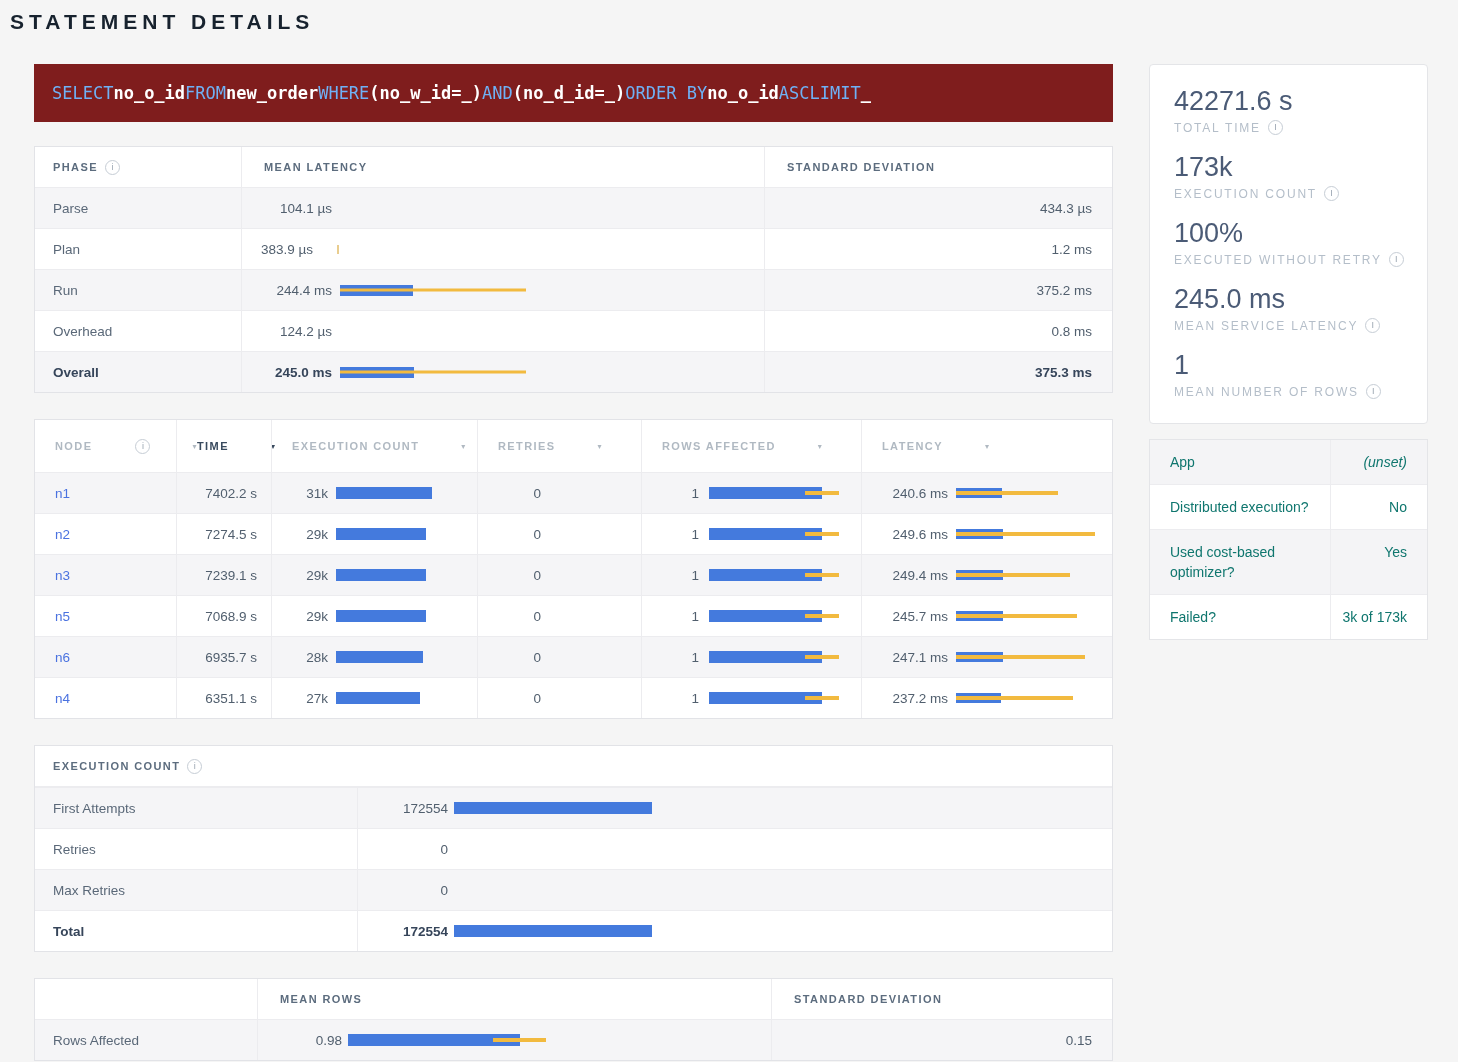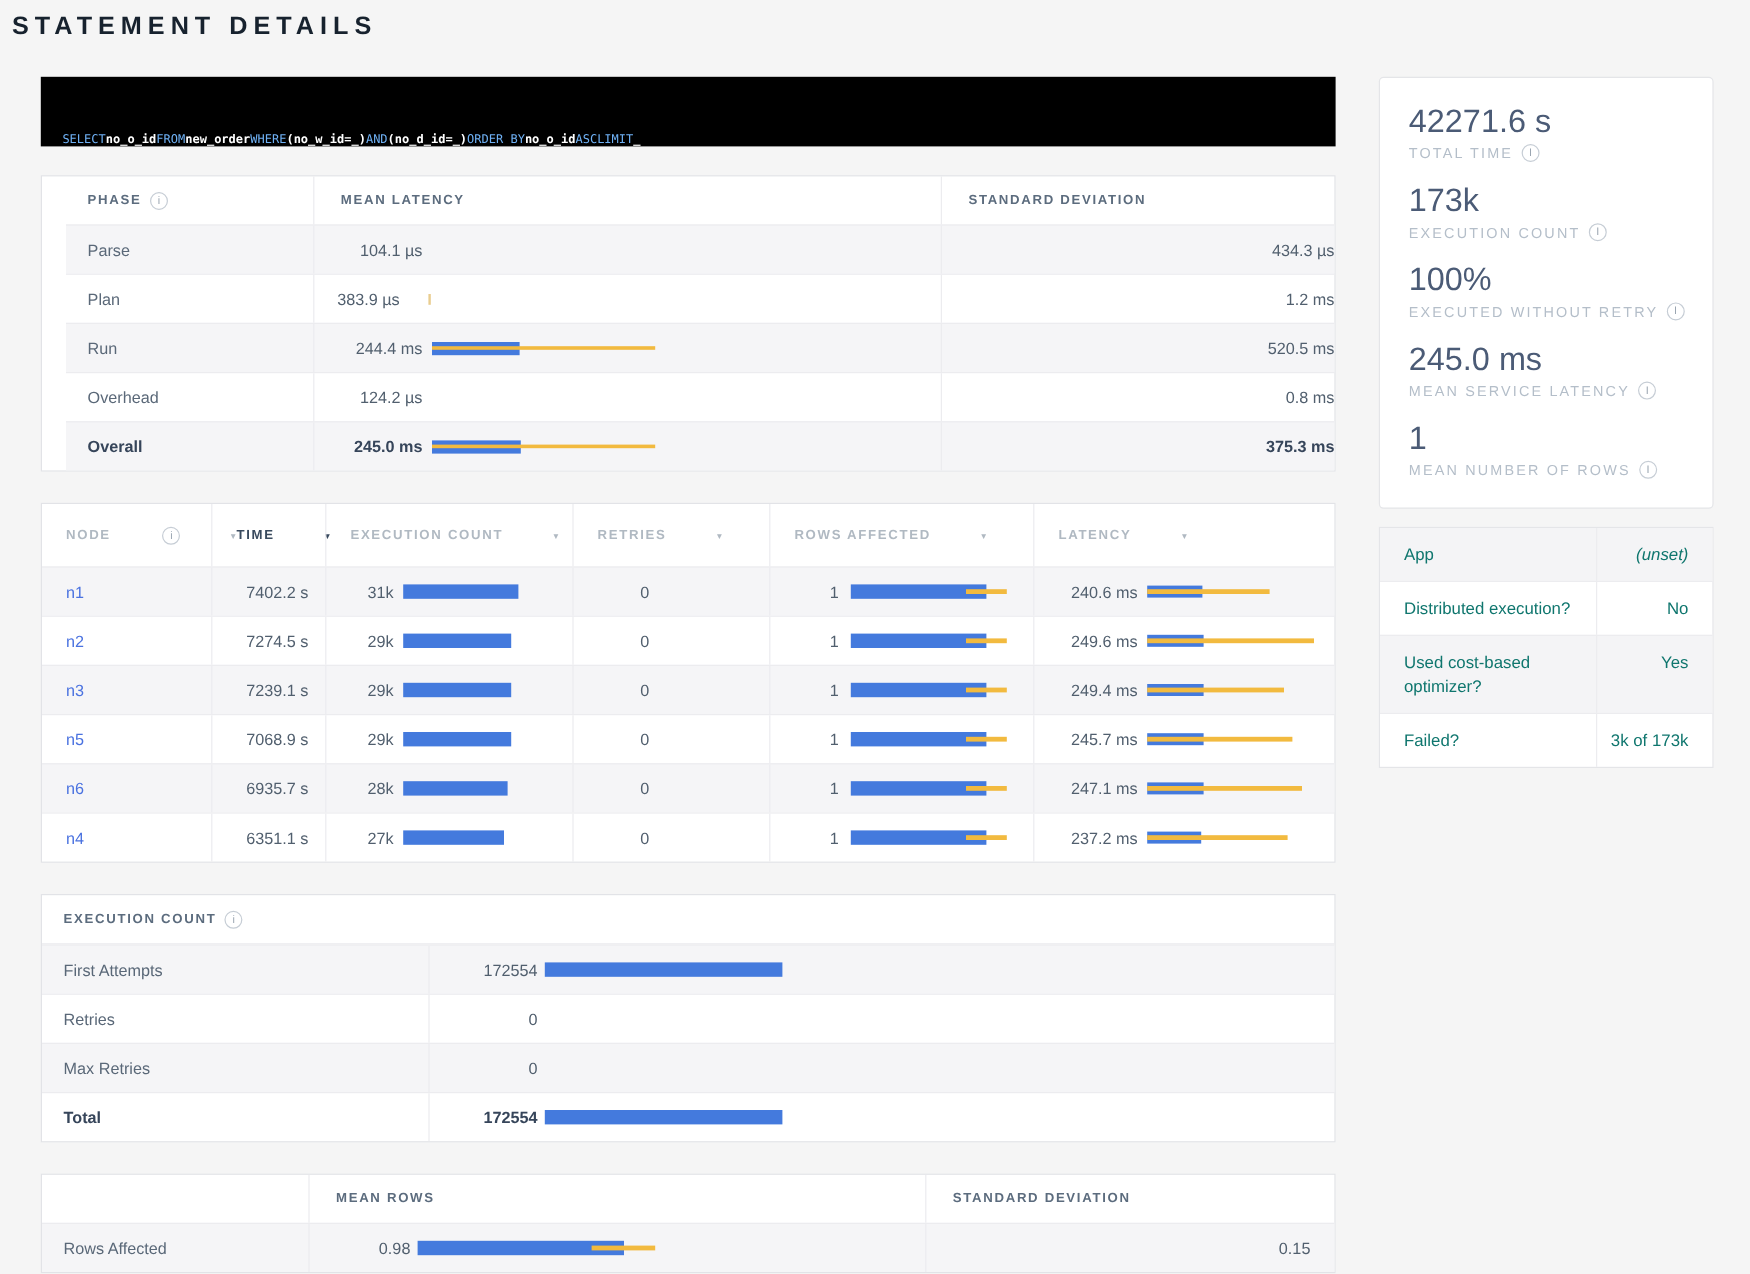--- a/index.html
+++ b/index.html
@@ -14,31 +14,31 @@
     margin:10px 0 30px 10px;
     font-size:21px;font-weight:700;letter-spacing:5px;
     color:#17222e;
   }
   .layout{display:flex;margin-left:34px;}
   .main{width:1079px;flex:0 0 auto;}
   .sidebar{width:279px;flex:0 0 auto;margin-left:36px;}
 
   
   .sql-box{
-    height:58px;background:#000000;display:flex;align-items:flex-end;
+    height:58px;background:#7f1d1d;display:flex;align-items:center;
     padding:0 18px;box-sizing:border-box;
-    font-family:"DejaVu Sans Mono",monospace;font-size:10px;white-space:pre;
+    font-family:"DejaVu Sans Mono",monospace;font-size:17px;white-space:pre;
   }
   .sql-box .kw{color:#6fb1f5;}
   .sql-box .id{color:#ffffff;font-weight:700;}
 
   
   .tbl{background:#ffffff;border:1px solid #e2e3e7;box-sizing:border-box;}
   .tbl{margin-top:26px;}
-  #phase-table{margin-top:24px;padding-left:20px;}
+  #phase-table{margin-top:24px;}
   .row{display:grid;align-items:stretch;border-top:1px solid #ececef;}
   .row:first-child{border-top:none;}
   .row.alt{background:#f5f5f7;}
   .phase-grid{grid-template-columns:206px 523px 348px;}
   .node-grid{grid-template-columns:141px 95px 206px 164px 220px 251px;}
   .exec-grid{grid-template-columns:322px 755px;}
   .rows-grid{grid-template-columns:222px 514px 341px;}
   .cell{
     display:flex;align-items:center;height:40px;box-sizing:border-box;
     border-left:1px solid #ececef;font-size:13.5px;color:#515f6e;
@@ -148,21 +148,21 @@
             <span class="rowlabel">Run</span>
           </div>
           <div class="cell" style="padding-left: 0px;">
             <span class="val" style="width: 90px;">244.4 ms</span>
             <div class="bar-wrap">
               <div class="bar-blue" style="width: 73.32px; height: 11px;"></div>
               <div class="bar-yellow" style="left: 0px; width: 185.88px; height: 3px;"></div>
             </div>
           </div>
           <div class="cell rend pr20">
-            <span class="val">520.5 ms</span>
+            <span class="val">375.2 ms</span>
           </div>
         </div>
         <div class="row phase-grid">
           <div class="cell pl18">
             <span class="rowlabel">Overhead</span>
           </div>
           <div class="cell" style="padding-left: 0px;">
             <span class="val" style="width: 90px;">124.2 µs</span>
           </div>
           <div class="cell rend pr20">

